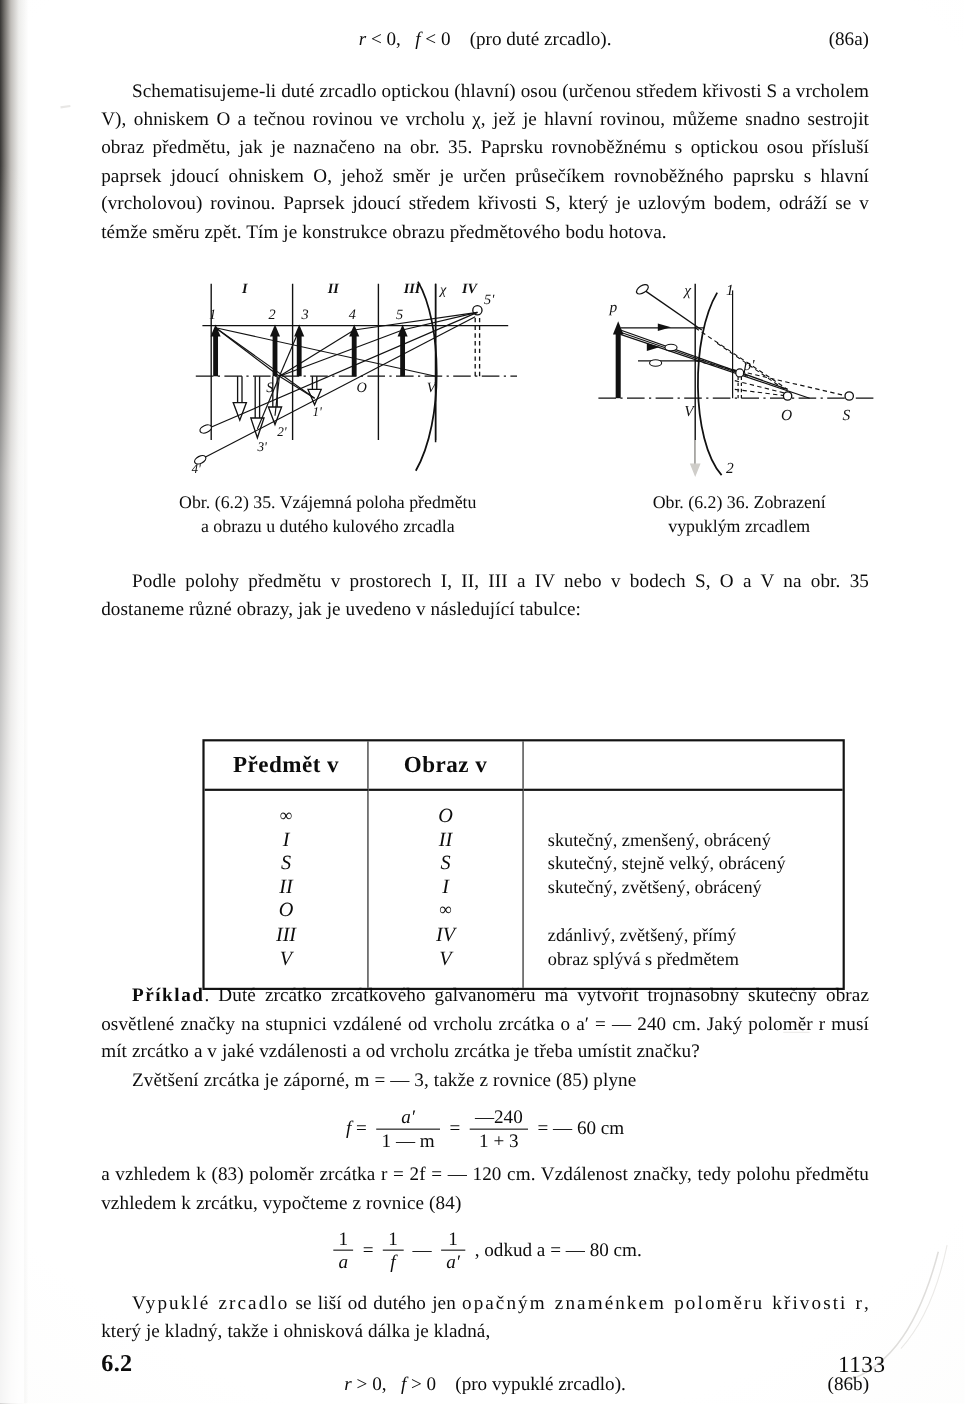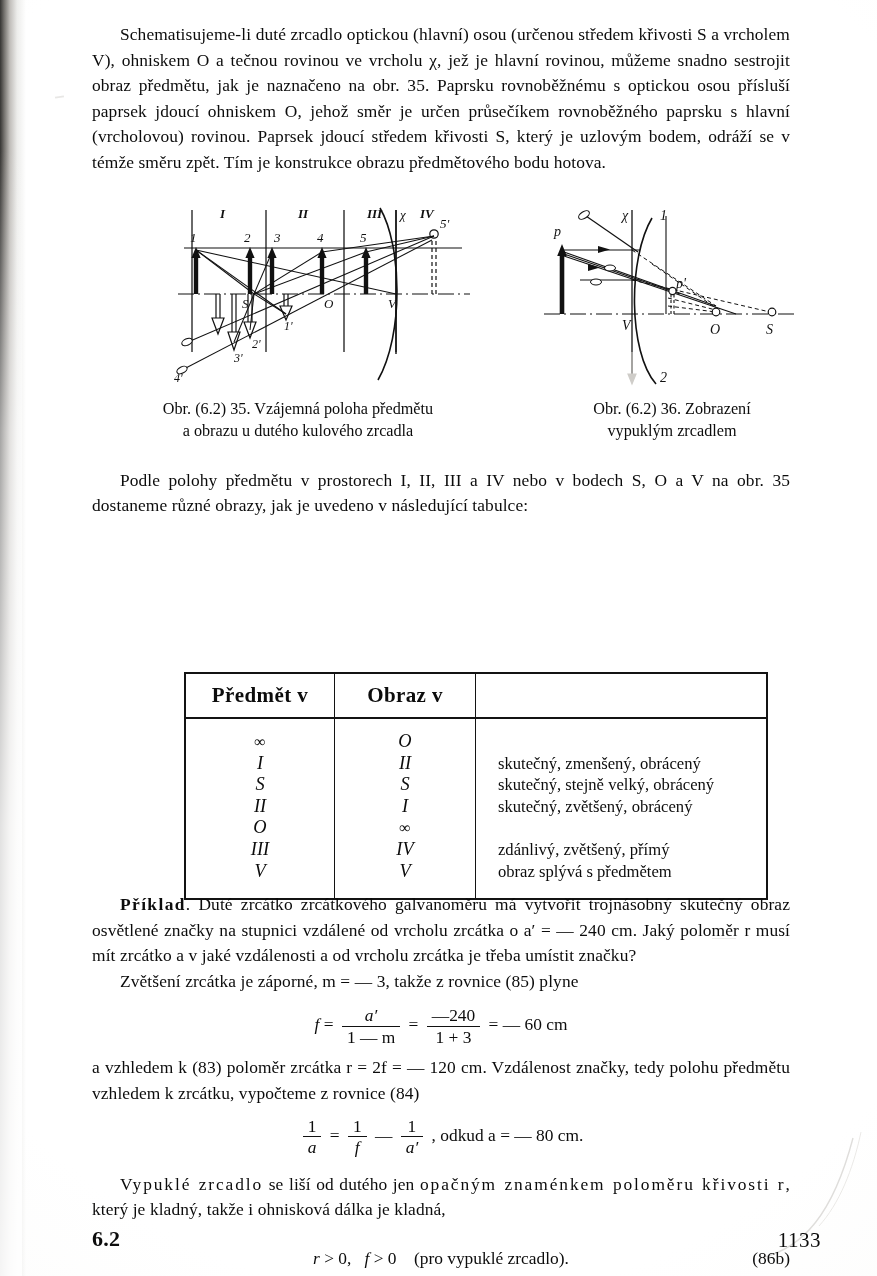--- a/index.html
+++ b/index.html
@@ -161,21 +161,21 @@
     height: 21.6px;
     white-space: nowrap;
   }
   .descline.blank { color: transparent; }
   .inf { font-style: normal; font-size: 16px; }
 
   
   #footer {
     position: absolute;
     left: 92px;
-    right: 56px;
+    right: 72px;
     top: 1226px;
     height: 34px;
   }
   #footer-section {
     position: absolute; left: 0; top: 0;
     font-weight: bold;
     font-size: 22px;
     letter-spacing: .3px;
   }
   #footer-page {
@@ -199,20 +199,30 @@
   <div id="scan-curl">
     <svg width="120" height="146" viewBox="0 0 120 146">
       <path d="M4 128 C 46 118, 76 84, 96 8" stroke="#b9b6b1" stroke-width="1.4" fill="none"></path>
       <path d="M104 2 C 96 40, 82 74, 62 96" stroke="#d2cfca" stroke-width="1" fill="none"></path>
     </svg>
   </div>
 
   <div class="content">
 
 
+    <div class="eq-line eq-center" style="margin-top:22px;">
+      <span class="i">r</span>
+      <span>&lt; 0,</span>
+      &nbsp;
+      <span class="i">f</span>
+      <span>&lt; 0</span>
+      &nbsp;&nbsp;
+      <span>(pro duté zrcadlo).</span>
+      <span class="eq-tag">(86a)</span>
+    </div>
 
     <p class="para indent" style="margin-top:22px;">Schematisujeme-li duté zrcadlo optickou (hlavní) osou (určenou středem křivosti S a vrcholem V), ohniskem O a tečnou rovinou ve vrcholu χ, jež je hlavní rovinou, můžeme snadno sestrojit obraz předmětu, jak je naznačeno na obr. 35. Paprsku rovnoběžnému s optickou osou přísluší paprsek jdoucí ohniskem O, jehož směr je určen průsečíkem rovnoběžného paprsku s hlavní (vrcholovou) rovinou. Paprsek jdoucí středem křivosti S, který je uzlovým bodem, odráží se v témže směru zpět. Tím je konstrukce obrazu předmětového bodu hotova.</p>
 
     <div class="figs" style="margin-top:26px;">
 
       <div class="fig-left">
         <svg width="300" height="190" viewBox="0 0 300 190">
           <g stroke="#111" fill="none" stroke-width="1.25">
 
             <line x1="18" y1="8" x2="18" y2="150"></line>

